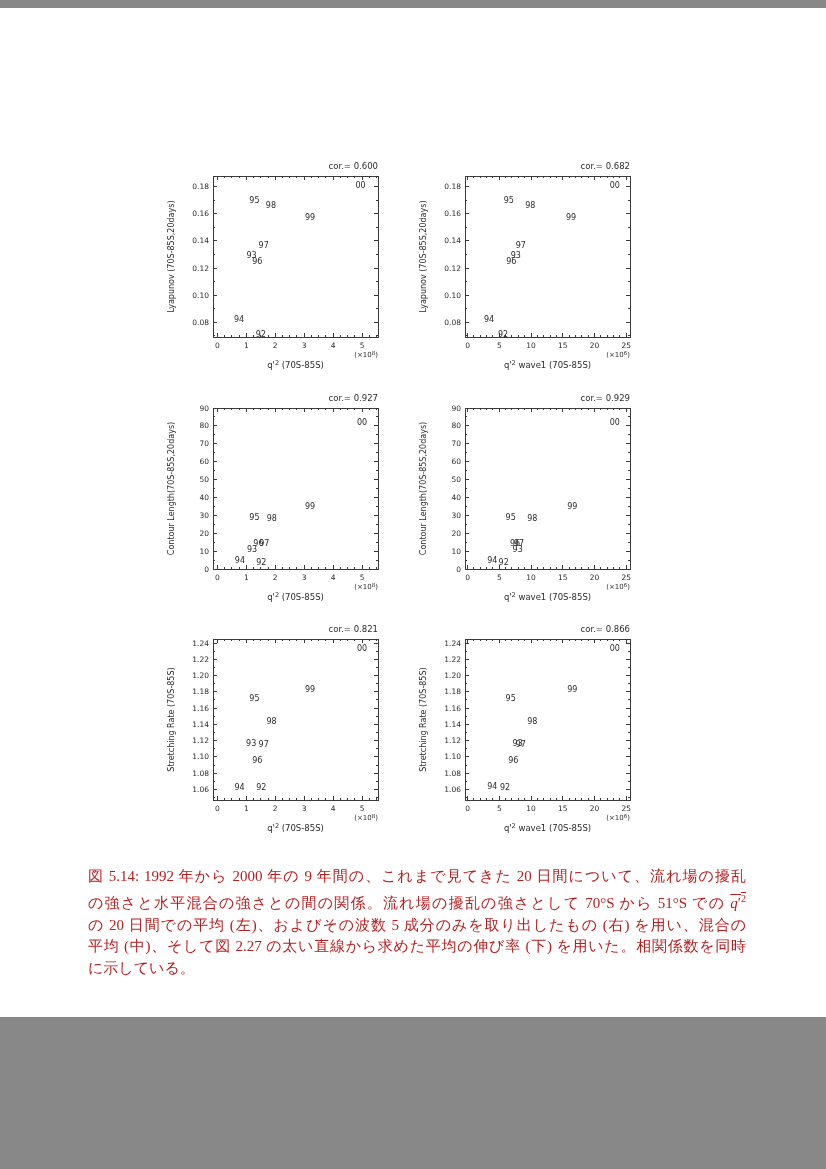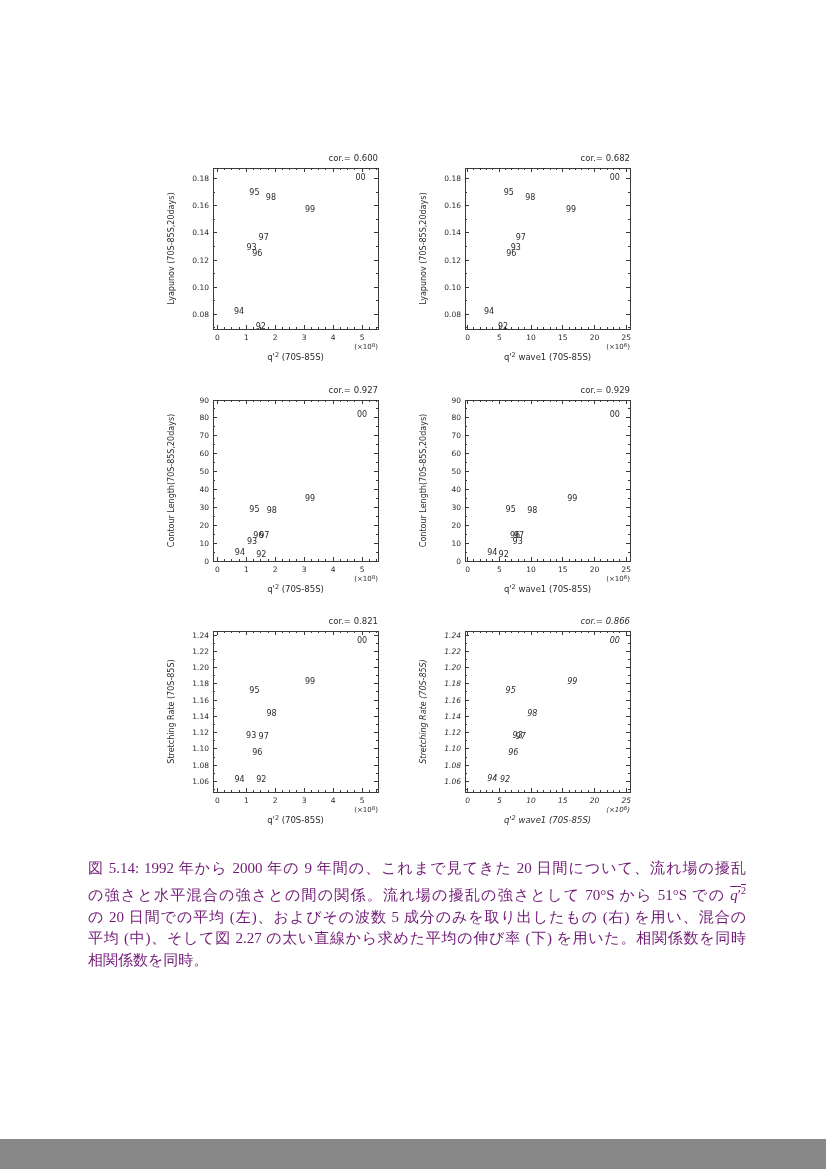--- a/index.html
+++ b/index.html
@@ -1,28 +1,28 @@
 <!DOCTYPE html>
 <html><head>
 <meta charset="utf-8">
 <style>
   html,body{margin:0;padding:0;background:#888;}
-  .page{position:relative;width:826px;height:1139px;background:#ffffff;overflow:hidden;
-        font-family:"Liberation Serif","DejaVu Serif",serif;color:#1a1a1a;}
+  .page{position:relative;width:826px;height:1009px;background:#ffffff;overflow:hidden;
+        font-family:"Liberation Serif","DejaVu Serif",serif;color:#1a1a1a;margin-top:8px;}
   .figure{position:absolute;left:0;top:0;width:826px;height:840px;}
   .plot{position:absolute;width:230px;height:218px;}
   #plot-0{left:161px;top:146px;}
   #plot-1{left:413px;top:146px;}
   #plot-2{left:161px;top:378px;}
   #plot-3{left:413px;top:378px;}
   #plot-4{left:161px;top:609px;text-align:right;}
-  #plot-5{left:413px;top:609px;font-style:italic;}
+  #plot-5{left:413px;top:609px;}
   svg text{font-family:"DejaVu Sans","Liberation Sans",sans-serif;fill:#2b2b2b;}
   .caption{position:absolute;left:88px;top:858px;width:658px;
-           font-size:15px;line-height:21.8px;color:#701a75;}
+           font-size:15px;line-height:21.8px;color:#b91c1c;}
   .cap-line{text-align:justify;text-align-last:justify;white-space:nowrap;}
   .cap-line.last{text-align-last:left;}
   .ol{text-decoration:overline;}
   .ol i{font-style:italic;}
   .ol sup{font-size:10px;}
   .page-number{position:absolute;left:88px;top:1042px;width:658px;text-align:center;
                font-size:15px;color:#111;}
 </style>
 </head>
 <body>
@@ -711,16 +711,16 @@
           <text x="79.28846153846153" y="172.489898989899" text-anchor="middle" font-size="8" fill="#2b2b2b">94</text>
           <text x="91.98076923076923" y="173.30303030303023" text-anchor="middle" font-size="8" fill="#2b2b2b">92</text>
         </svg></div>
   </div>
 
   <div class="caption">
     <div class="cap-line">図 5.14: 1992 年から 2000 年の 9 年間の、これまで見てきた 20 日間について、流れ場の擾乱</div>
     <div class="cap-line"><span>の強さと水平混合の強さとの間の関係。流れ場の擾乱の強さとして 70°S から 51°S での </span><span class="ol"><i>q</i><span>′</span><sup>2</sup></span></div>
     <div class="cap-line">の 20 日間での平均 (左)、およびその波数 5 成分のみを取り出したもの (右) を用い、混合の</div>
     <div class="cap-line">平均 (中)、そして図 2.27 の太い直線から求めた平均の伸び率 (下) を用いた。相関係数を同時</div>
-    <div class="cap-line last">相関係数を同時。</div>
+    <div class="cap-line last">に示している。</div>
   </div>
 
 </div>
 
 </body></html>

